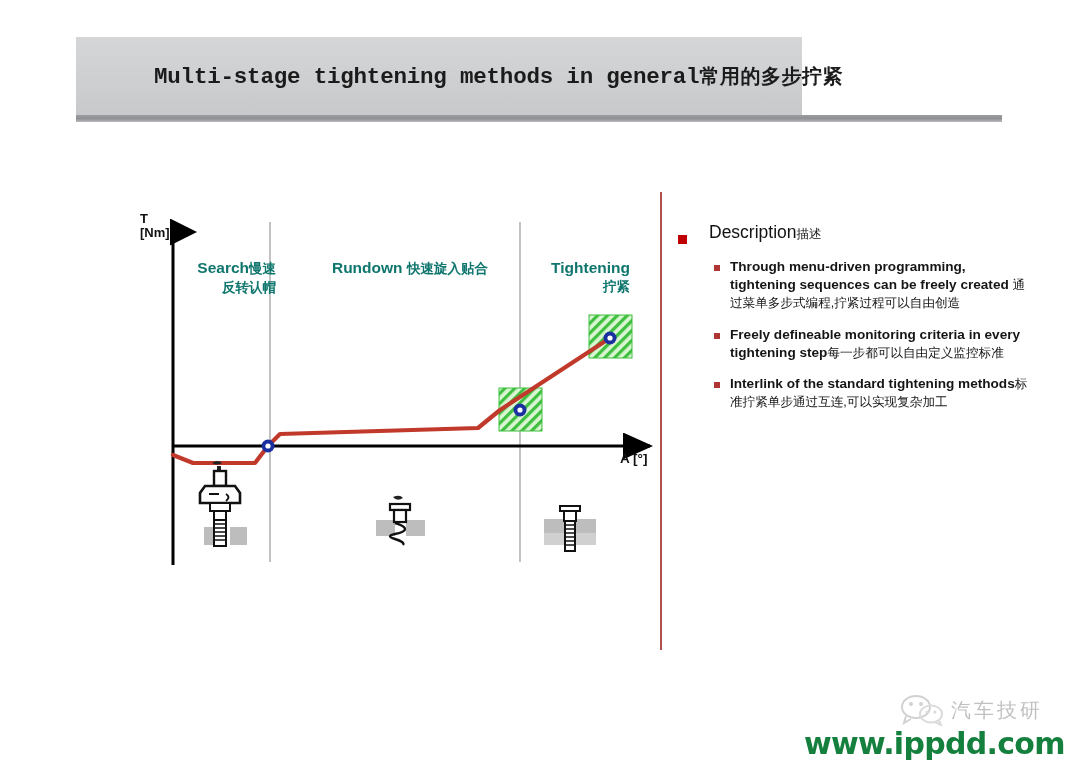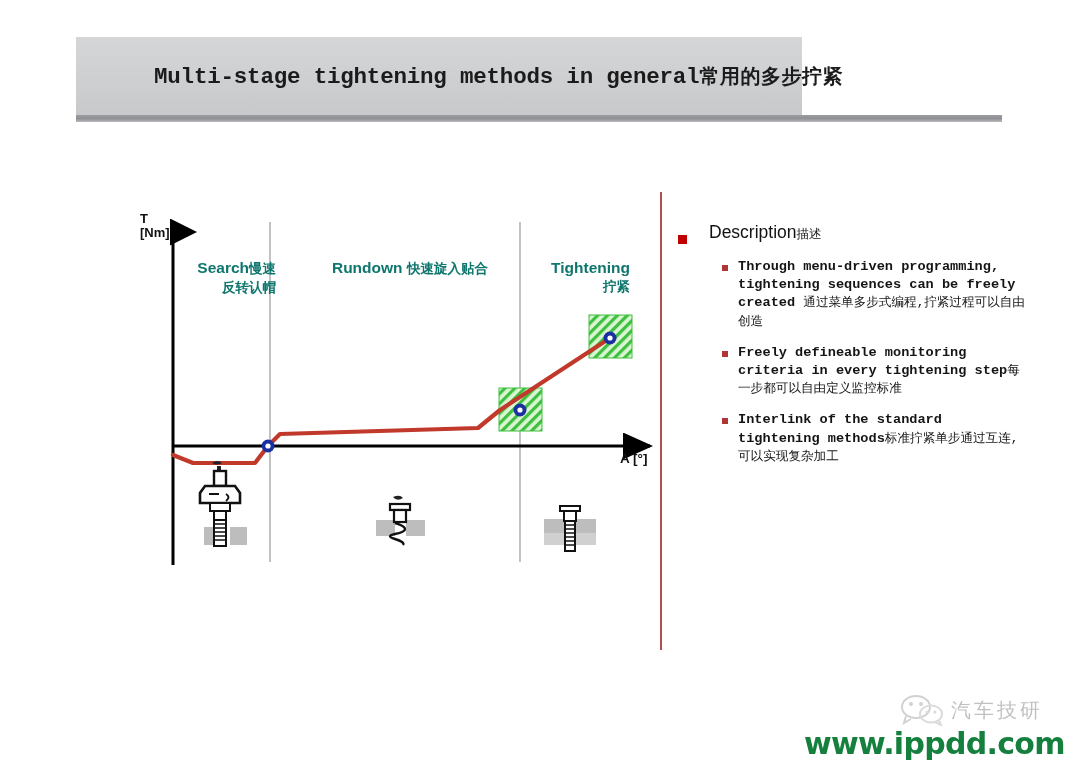--- a/index.html
+++ b/index.html
@@ -118,21 +118,21 @@
     margin-top: 7px;
   }
   #desc-head-text {
     margin-left: 22px;
     font-size: 17.5px;
     color: #111;
     line-height: 20px;
   }
   #desc-head-text .cn { font-size: 12.5px; }
 
-  #desc-list { margin: 8px; padding: 0; list-style: none; font-family: Liberation Mono, monospace; }
+  #desc-list { margin: 0; padding: 0; list-style: none; }
   #desc-list li {
     display: flex;
     align-items: flex-start;
     margin-left: 36px;
     margin-bottom: 13px;
   }
   .desc-item-text {
     margin-left: 10px;
     font-size: 13.6px;
     font-weight: bold;

